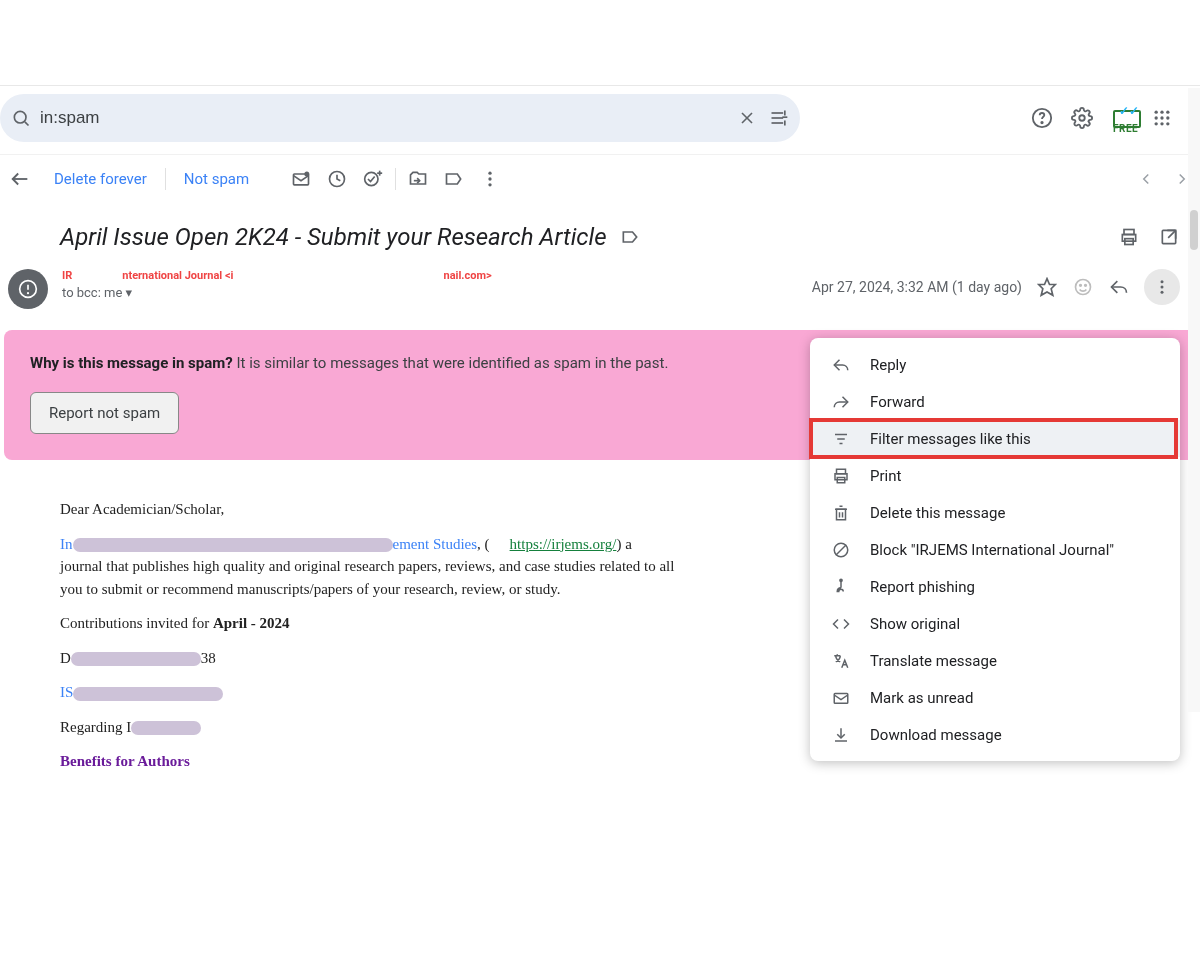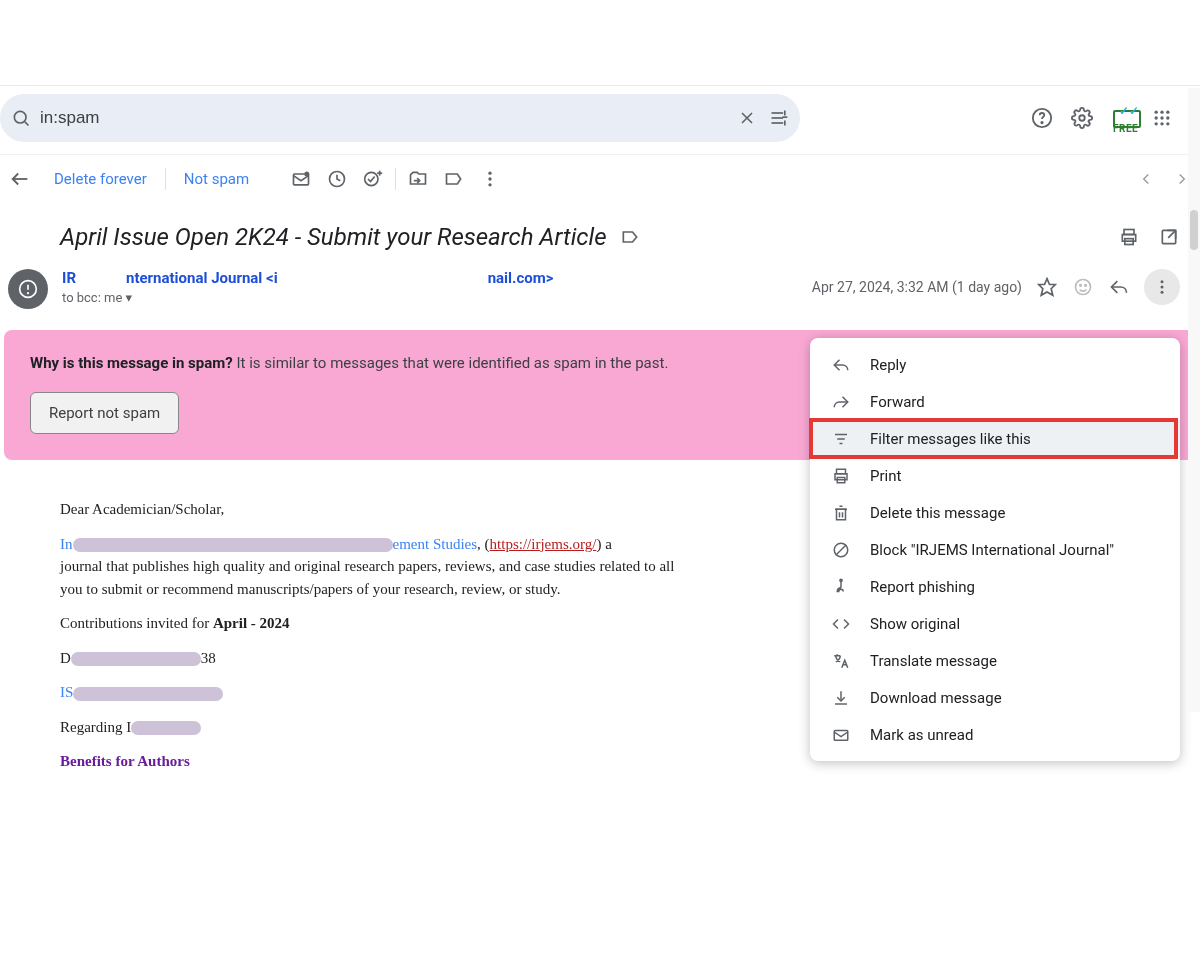--- a/index.html
+++ b/index.html
@@ -25,35 +25,35 @@
   .chev { color:#9aa0a6; }
 
   .subject-row { display:flex; align-items:center; padding: 20px 20px 6px 60px; font-style: italic; }
   .subject { font-size: 24px; color:#202124; font-weight: 400; letter-spacing: 0; }
   .label-chip { margin-left:14px; color:#5f6368; }
 
   .sender-row { display:flex; align-items:flex-start; padding: 12px 20px 8px 4px; }
   .avatar { width:40px; height:40px; border-radius:50%; background:#5f6368; display:flex; align-items:center; justify-content:center; margin-left:4px; margin-right:14px; flex-shrink:0; }
   .avatar svg { fill:#fff; }
   .sender-info { flex:1; min-width:0; }
-  .sender-line { font-size:15px; color:#1d4ed8; }
+  .sender-line { font-size:11px; color:#ef4444; }
   .to-line { font-size:13px; color:#5f6368; margin-top:3px; }
   .msg-meta { display:flex; align-items:center; gap:14px; color:#5f6368; font-size:14px; }
   .meta-icon { width:22px; height:22px; display:flex; align-items:center; justify-content:center; cursor:pointer; color:#5f6368; border-radius:50%; }
   .more-circle { width:36px;height:36px;border-radius:50%; background:#e8e8e8; display:flex; align-items:center; justify-content:center; cursor:pointer; }
 
   .spam-box { margin: 13px 4px 16px 4px; background: #f9a8d4; border-radius: 8px; padding: 24px 26px 26px 26px; }
   .spam-q { font-size:15px; color:#3c4043; }
   .spam-q b { font-weight:700; color:#202124; }
   .report-btn { margin-top:20px; display:inline-block; border:1px solid #888; border-radius:6px; padding:11px 18px; font-size:15px; color:#3c4043; background:#f1f1f1; cursor:pointer; }
 
   .body-area { padding: 10px 20px 20px 60px; font-family: Georgia, 'Times New Roman', serif; color:#222; font-size:15px; line-height:1.5; }
   .body-area p { margin: 12px 0; }
   .jlink { color:#3b82f6; font-weight:400; }
-  .link { color:#b91c1c; text-decoration: underline; }
+  .link { color:#15803d; text-decoration: underline; margin-left: 20px; }
   .redact-pill { display:inline-block; vertical-align:middle; height:14px; border-radius:8px; background:#cdc2d8; }
   .benefits { color:#6a1b9a; font-weight:700; }
 
   .menu { position:absolute; left:790px; top:338px; width:370px; background:#fff; border-radius:8px; box-shadow: 0 2px 12px rgba(0,0,0,0.25); padding:8px 0;margin-left:20px; }
   .menu-item { display:flex; align-items:center; height:37px; padding:0 20px; font-size:15px; color:#202124; cursor:pointer; }
   .menu-item .mi-icon { width:22px; height:22px; margin-right:18px; color:#5f6368; display:flex; align-items:center; justify-content:center; }
   .menu-hl-wrap { position:relative; }
   .menu-hl-box { position:absolute; left:-1px; right:2px; top:-2px; bottom:-2px; border:4px solid #e53935; pointer-events:none; }
   .menu-item.hl { background:#eef1f4; }
 
@@ -380,33 +380,33 @@
           <svg width="18" height="18" viewBox="0 0 24 24" fill="none" stroke="currentColor" stroke-width="2">
             <path d="M3 5h8M7 3v2M5 5c0 4 4 7 6 8M11 5c0 4-4 7-6 8"></path>
             <path d="M13 21l4-10 4 10M14.5 17h5"></path>
           </svg>
         </span>
       <span>Translate message</span>
     </div>
     <div class="menu-item">
       <span class="mi-icon">
           <svg width="18" height="18" viewBox="0 0 24 24" fill="none" stroke="currentColor" stroke-width="2">
+            <rect x="3" y="6" width="18" height="13" rx="1"></rect>
+            <path d="M3 8l9 6 9-6"></path>
+          </svg>
+        </span>
+      <span>Mark as unread</span>
+    </div>
+    <div class="menu-item">
+      <span class="mi-icon">
+          <svg width="18" height="18" viewBox="0 0 24 24" fill="none" stroke="currentColor" stroke-width="2">
             <line x1="12" y1="3" x2="12" y2="15"></line>
             <polyline points="7,11 12,16 17,11"></polyline>
             <line x1="4" y1="20" x2="20" y2="20"></line>
           </svg>
         </span>
       <span>Download message</span>
     </div>
-    <div class="menu-item">
-      <span class="mi-icon">
-          <svg width="18" height="18" viewBox="0 0 24 24" fill="none" stroke="currentColor" stroke-width="2">
-            <rect x="3" y="6" width="18" height="13" rx="1"></rect>
-            <path d="M3 8l9 6 9-6"></path>
-          </svg>
-        </span>
-      <span>Mark as unread</span>
-    </div>
   </div>
 
   <div class="right-rail"></div>
   <div class="right-scroll"></div>
 </div>
 
 </body></html>

